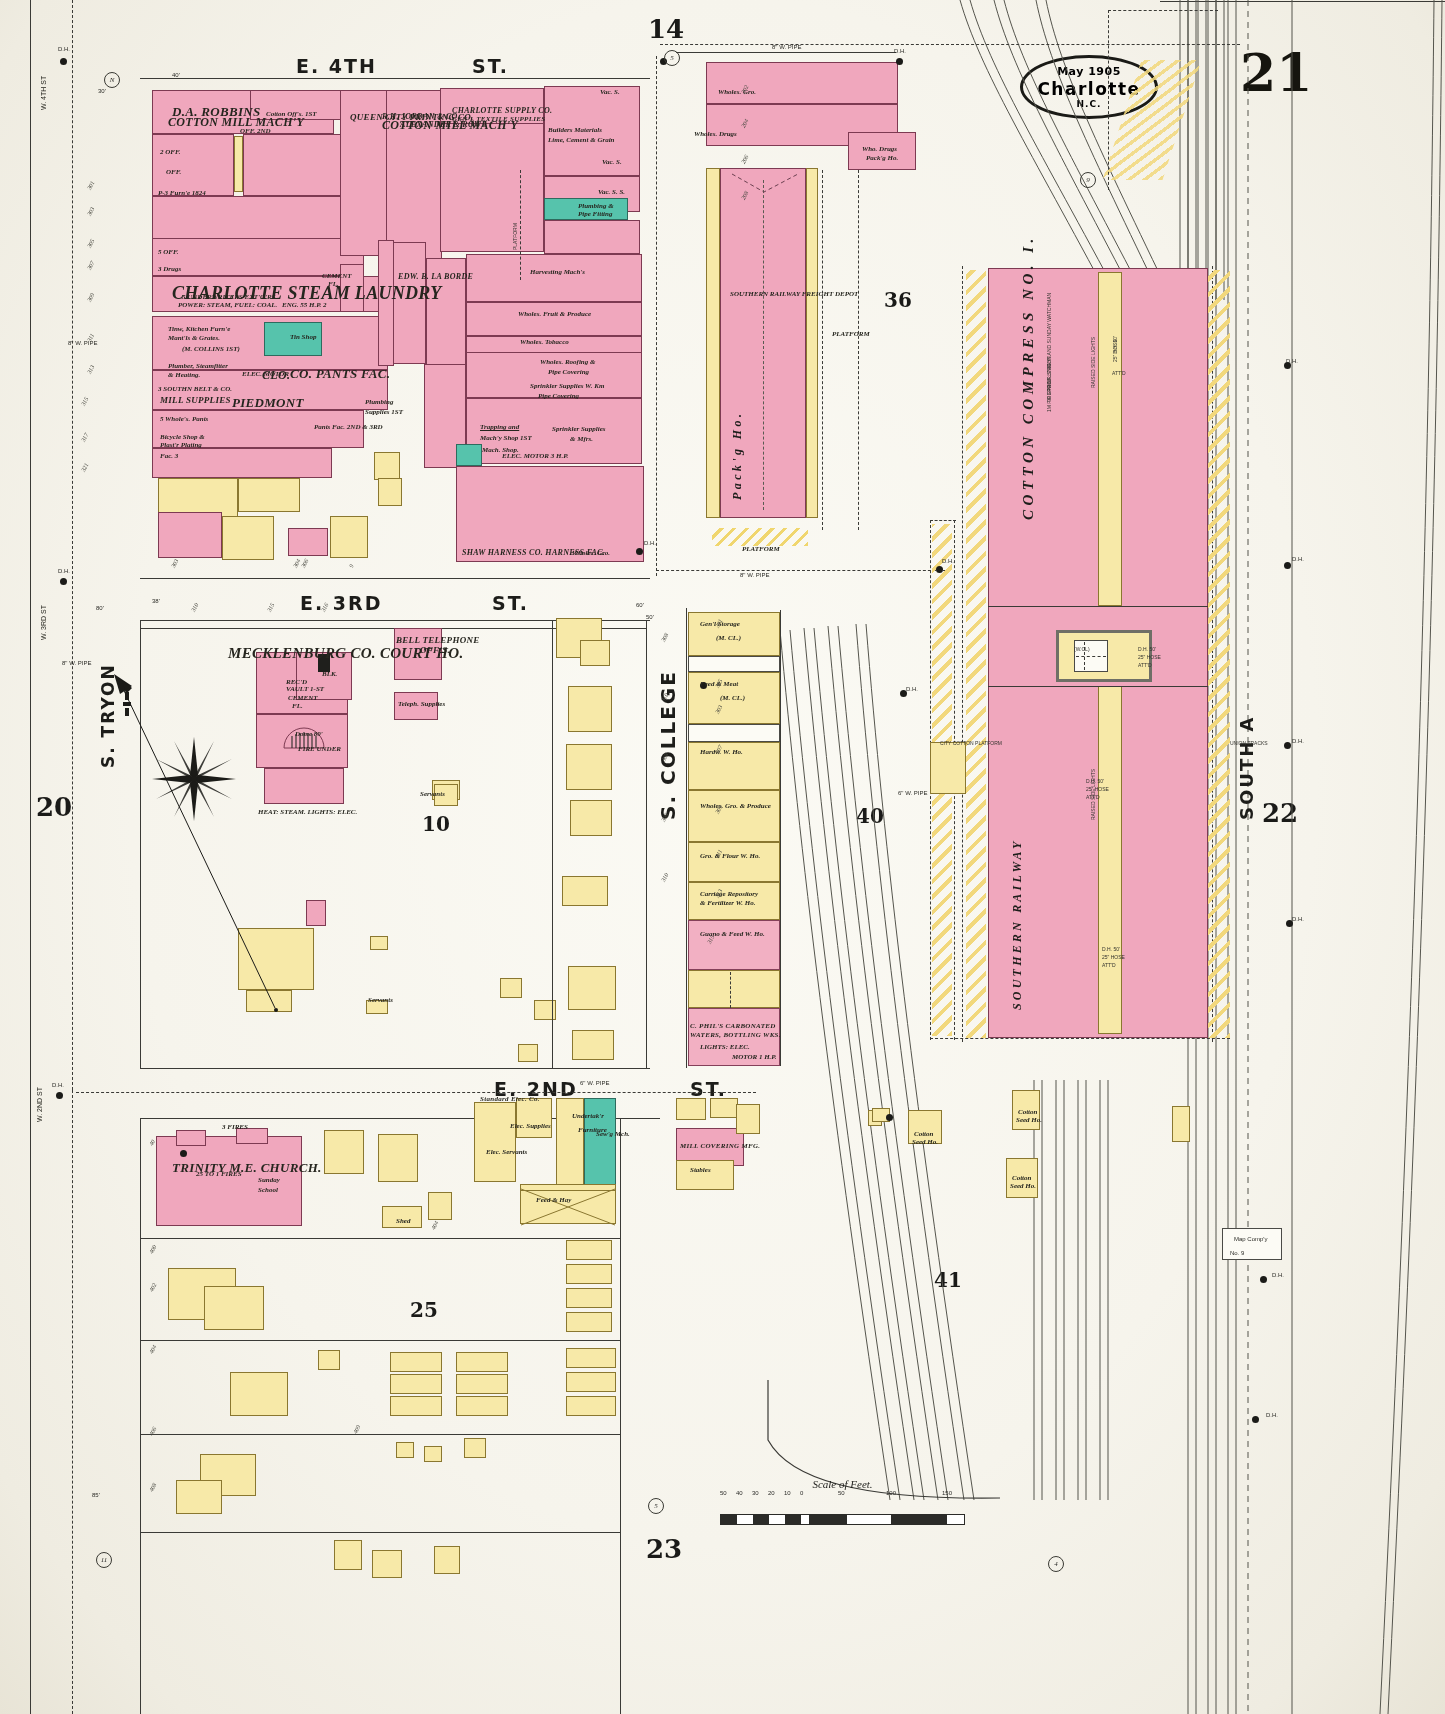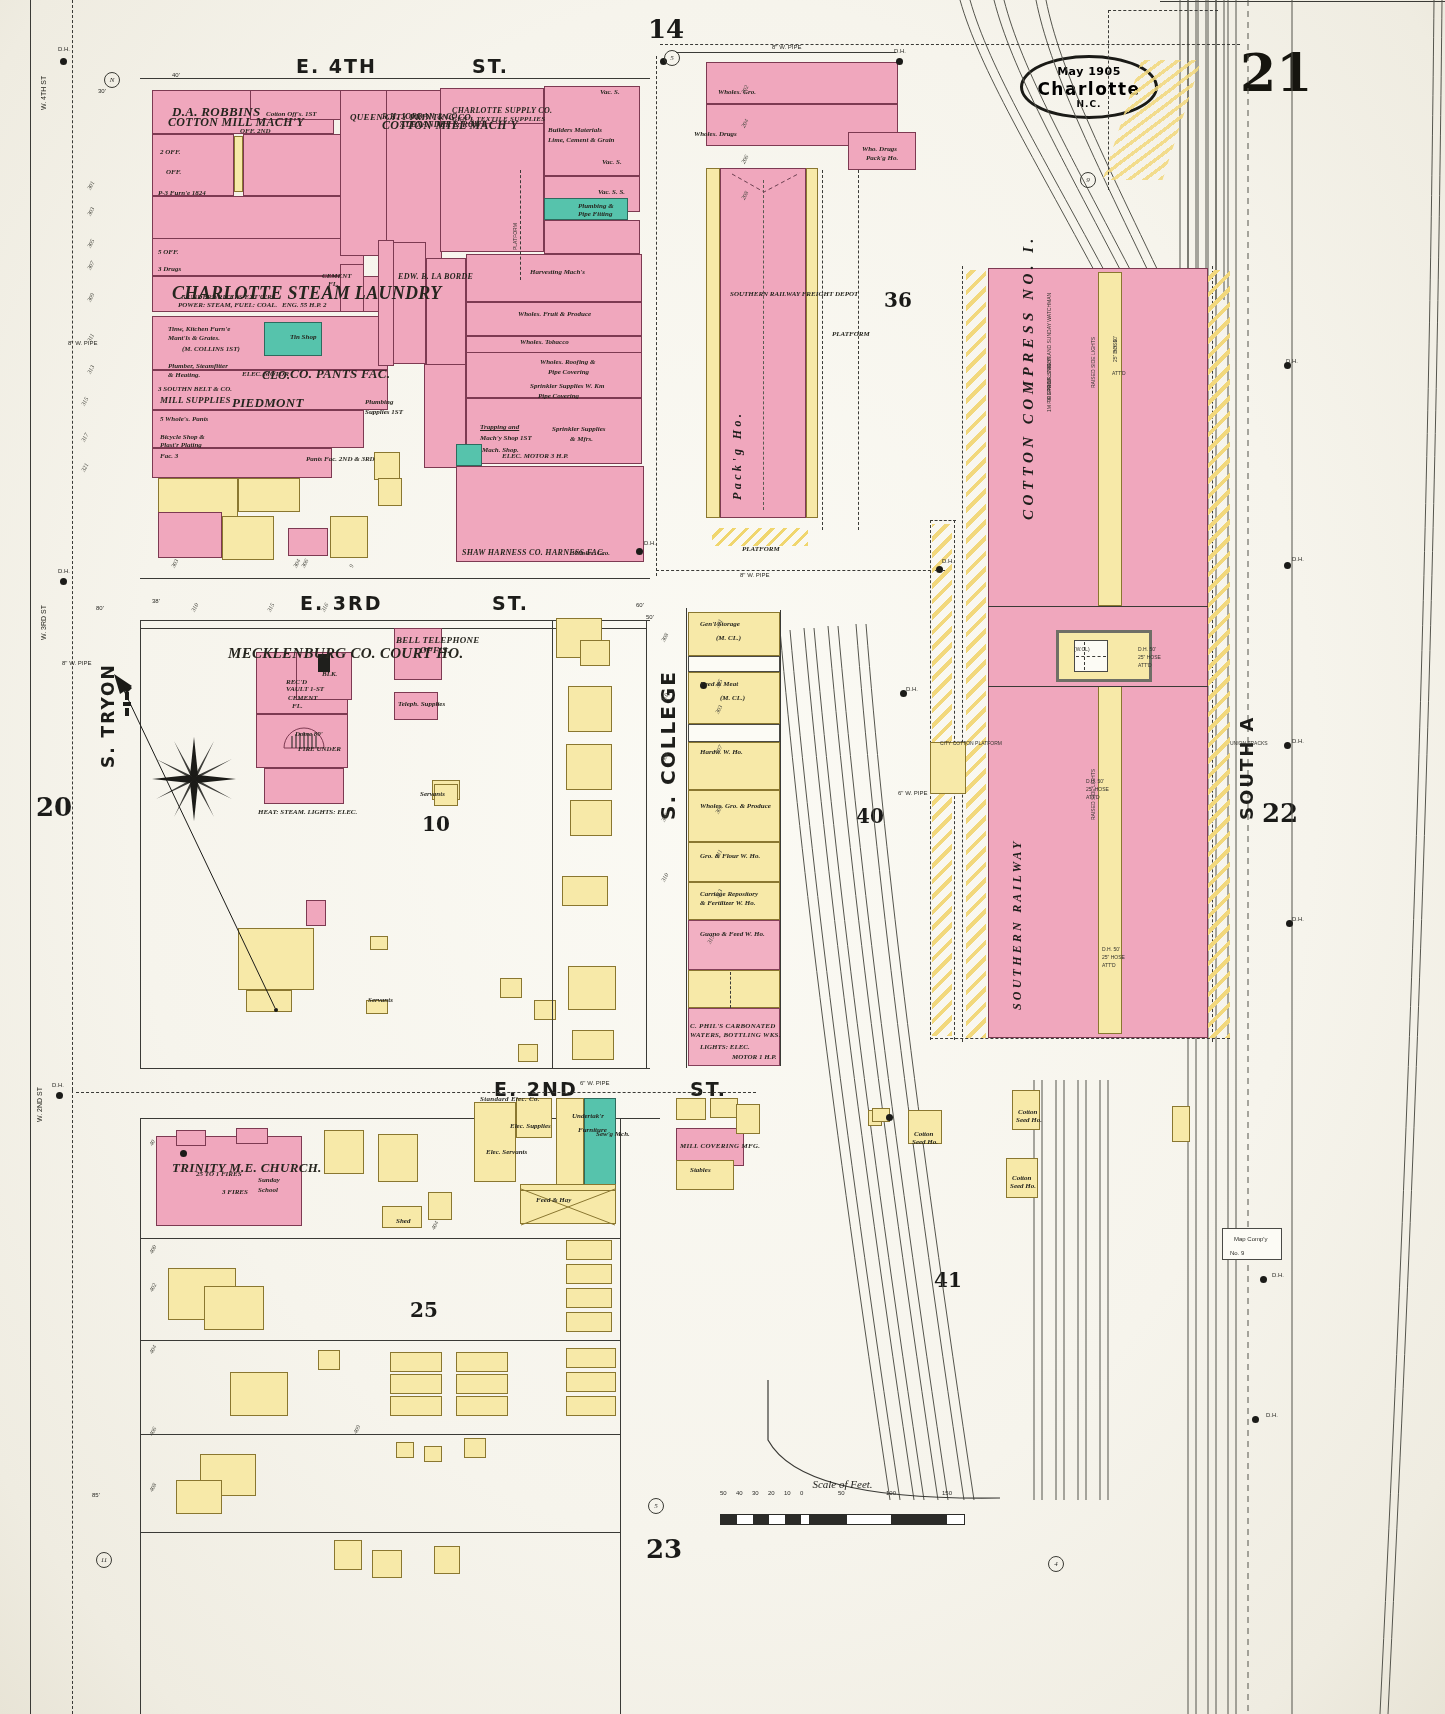--- a/index.html
+++ b/index.html
@@ -534,21 +534,21 @@
       <div class="t tiny7 name" style="left: 168px; top: 371px;">&amp; Heating.</div>
       <div class="t tiny7 name" style="left: 242px; top: 370px;">ELEC. MOTOR</div>
       <div class="t tiny7 name" style="left: 158px; top: 385px;">3  SOUTHN BELT &amp; CO.</div>
       <div class="t tiny7 name" style="left: 160px; top: 395px; font-size: 9px; letter-spacing: 0.3px;">MILL SUPPLIES</div>
       <div class="t tiny7 name" style="left: 160px; top: 415px;">5  Whole's. Pants</div>
       <div class="t tiny7 name" style="left: 160px; top: 433px;">Bicycle Shop &amp;</div>
       <div class="t tiny7 name" style="left: 160px; top: 441px;">Plast'r Plating</div>
       <div class="t tiny7 name" style="left: 232px; top: 395px; font-size: 13px; letter-spacing: 0.3px;">PIEDMONT</div>
       <div class="t tiny7 name" style="left: 262px; top: 368px; font-size: 12px; letter-spacing: 0.3px;">CLO.</div>
       <div class="t tiny7 name" style="left: 290px; top: 366px; font-size: 13px; letter-spacing: 0.3px;">CO. PANTS FAC.</div>
-      <div class="t tiny7 name" style="left: 306px; top: 423px; margin-top: 32px;">Pants Fac. 2ND &amp; 3RD</div>
+      <div class="t tiny7 name" style="left: 314px; top: 423px;">Pants Fac. 2ND &amp; 3RD</div>
       <div class="t tiny7 name" style="left: 365px; top: 398px;">Plumbing</div>
       <div class="t tiny7 name" style="left: 365px; top: 408px;">Supplies 1ST</div>
       <div class="t tiny7 name" style="left: 160px; top: 452px;">Fac. 3</div>
       <div class="t tiny7 name" style="left: 350px; top: 112px; font-size: 9px; letter-spacing: 0.3px;">QUEEN CITY PRINTING CO.</div>
       <div class="t tiny7 name" style="left: 382px; top: 118px; font-size: 12px; letter-spacing: 0.3px;">COTTON MILL MACH'Y</div>
       <div class="t tiny7 name" style="left: 382px; top: 112px; font-size: 8px; letter-spacing: 0.3px;">R.H. JORDAN &amp; CO.</div>
       <div class="t tiny7 name" style="left: 400px; top: 120px; font-size: 8px; letter-spacing: 0.3px;">ALEXANDER &amp; ROWE</div>
       <div class="t tiny7 name" style="left: 452px; top: 106px; font-size: 8px; letter-spacing: 0.3px;">CHARLOTTE SUPPLY CO.</div>
       <div class="t tiny7 name" style="left: 452px; top: 115px; font-size: 7px; letter-spacing: 0.3px;">GEN'L TEXTILE SUPPLIES</div>
       <div class="t tiny7 name" style="left: 548px; top: 126px;">Builders Materials</div>
@@ -606,21 +606,21 @@
       <div class="t tiny7 name" style="left: 258px; top: 808px;">HEAT: STEAM. LIGHTS: ELEC.</div>
       <div class="t tiny7 name" style="left: 396px; top: 635px; font-size: 9px; letter-spacing: 0.3px;">BELL TELEPHONE</div>
       <div class="t tiny7 name" style="left: 420px; top: 645px; font-size: 9px; letter-spacing: 0.3px;">OFF'S.</div>
       <div class="t tiny7 name" style="left: 398px; top: 700px;">Teleph. Supplies</div>
       <div class="t tiny7 name" style="left: 420px; top: 790px;">Servants</div>
       <div class="t tiny7 name" style="left: 368px; top: 996px;">Servants</div>
       <div class="t tiny7 name" style="left: 172px; top: 1160px; font-size: 13px; letter-spacing: 0.3px;">TRINITY M.E. CHURCH.</div>
       <div class="t tiny7 name" style="left: 196px; top: 1170px;">25 TO 1 FIRES</div>
       <div class="t tiny7 name" style="left: 258px; top: 1176px;">Sunday</div>
       <div class="t tiny7 name" style="left: 258px; top: 1186px;">School</div>
-      <div class="t tiny7 name" style="left: 222px; top: 1188px;">3 FIRES</div>
+      <div class="t tiny7 name" style="left: 222px; top: 1123px;">3 FIRES</div>
       <div class="t tiny7 name" style="left: 396px; top: 1217px;">Shed</div>
       <div class="t tiny7 name" style="left: 480px; top: 1095px; font-size: 7px; letter-spacing: 0.3px;">Standard Elec. Co.</div>
       <div class="t tiny7 name" style="left: 510px; top: 1122px;">Elec. Supplies</div>
       <div class="t tiny7 name" style="left: 486px; top: 1148px;">Elec. Servants</div>
       <div class="t tiny7 name" style="left: 572px; top: 1112px;">Undertak'r</div>
       <div class="t tiny7 name" style="left: 578px; top: 1126px;">Furniture</div>
       <div class="t tiny7 name" style="left: 596px; top: 1130px;">Sew'g Mch.</div>
       <div class="t tiny7 name" style="left: 536px; top: 1196px;">Feed &amp; Hay</div>
       <div class="t tiny7 name" style="left: 680px; top: 1142px; font-size: 7px; letter-spacing: 0.3px;">MILL COVERING MFG.</div>
       <div class="t tiny7 name" style="left: 690px; top: 1166px;">Stables</div>

